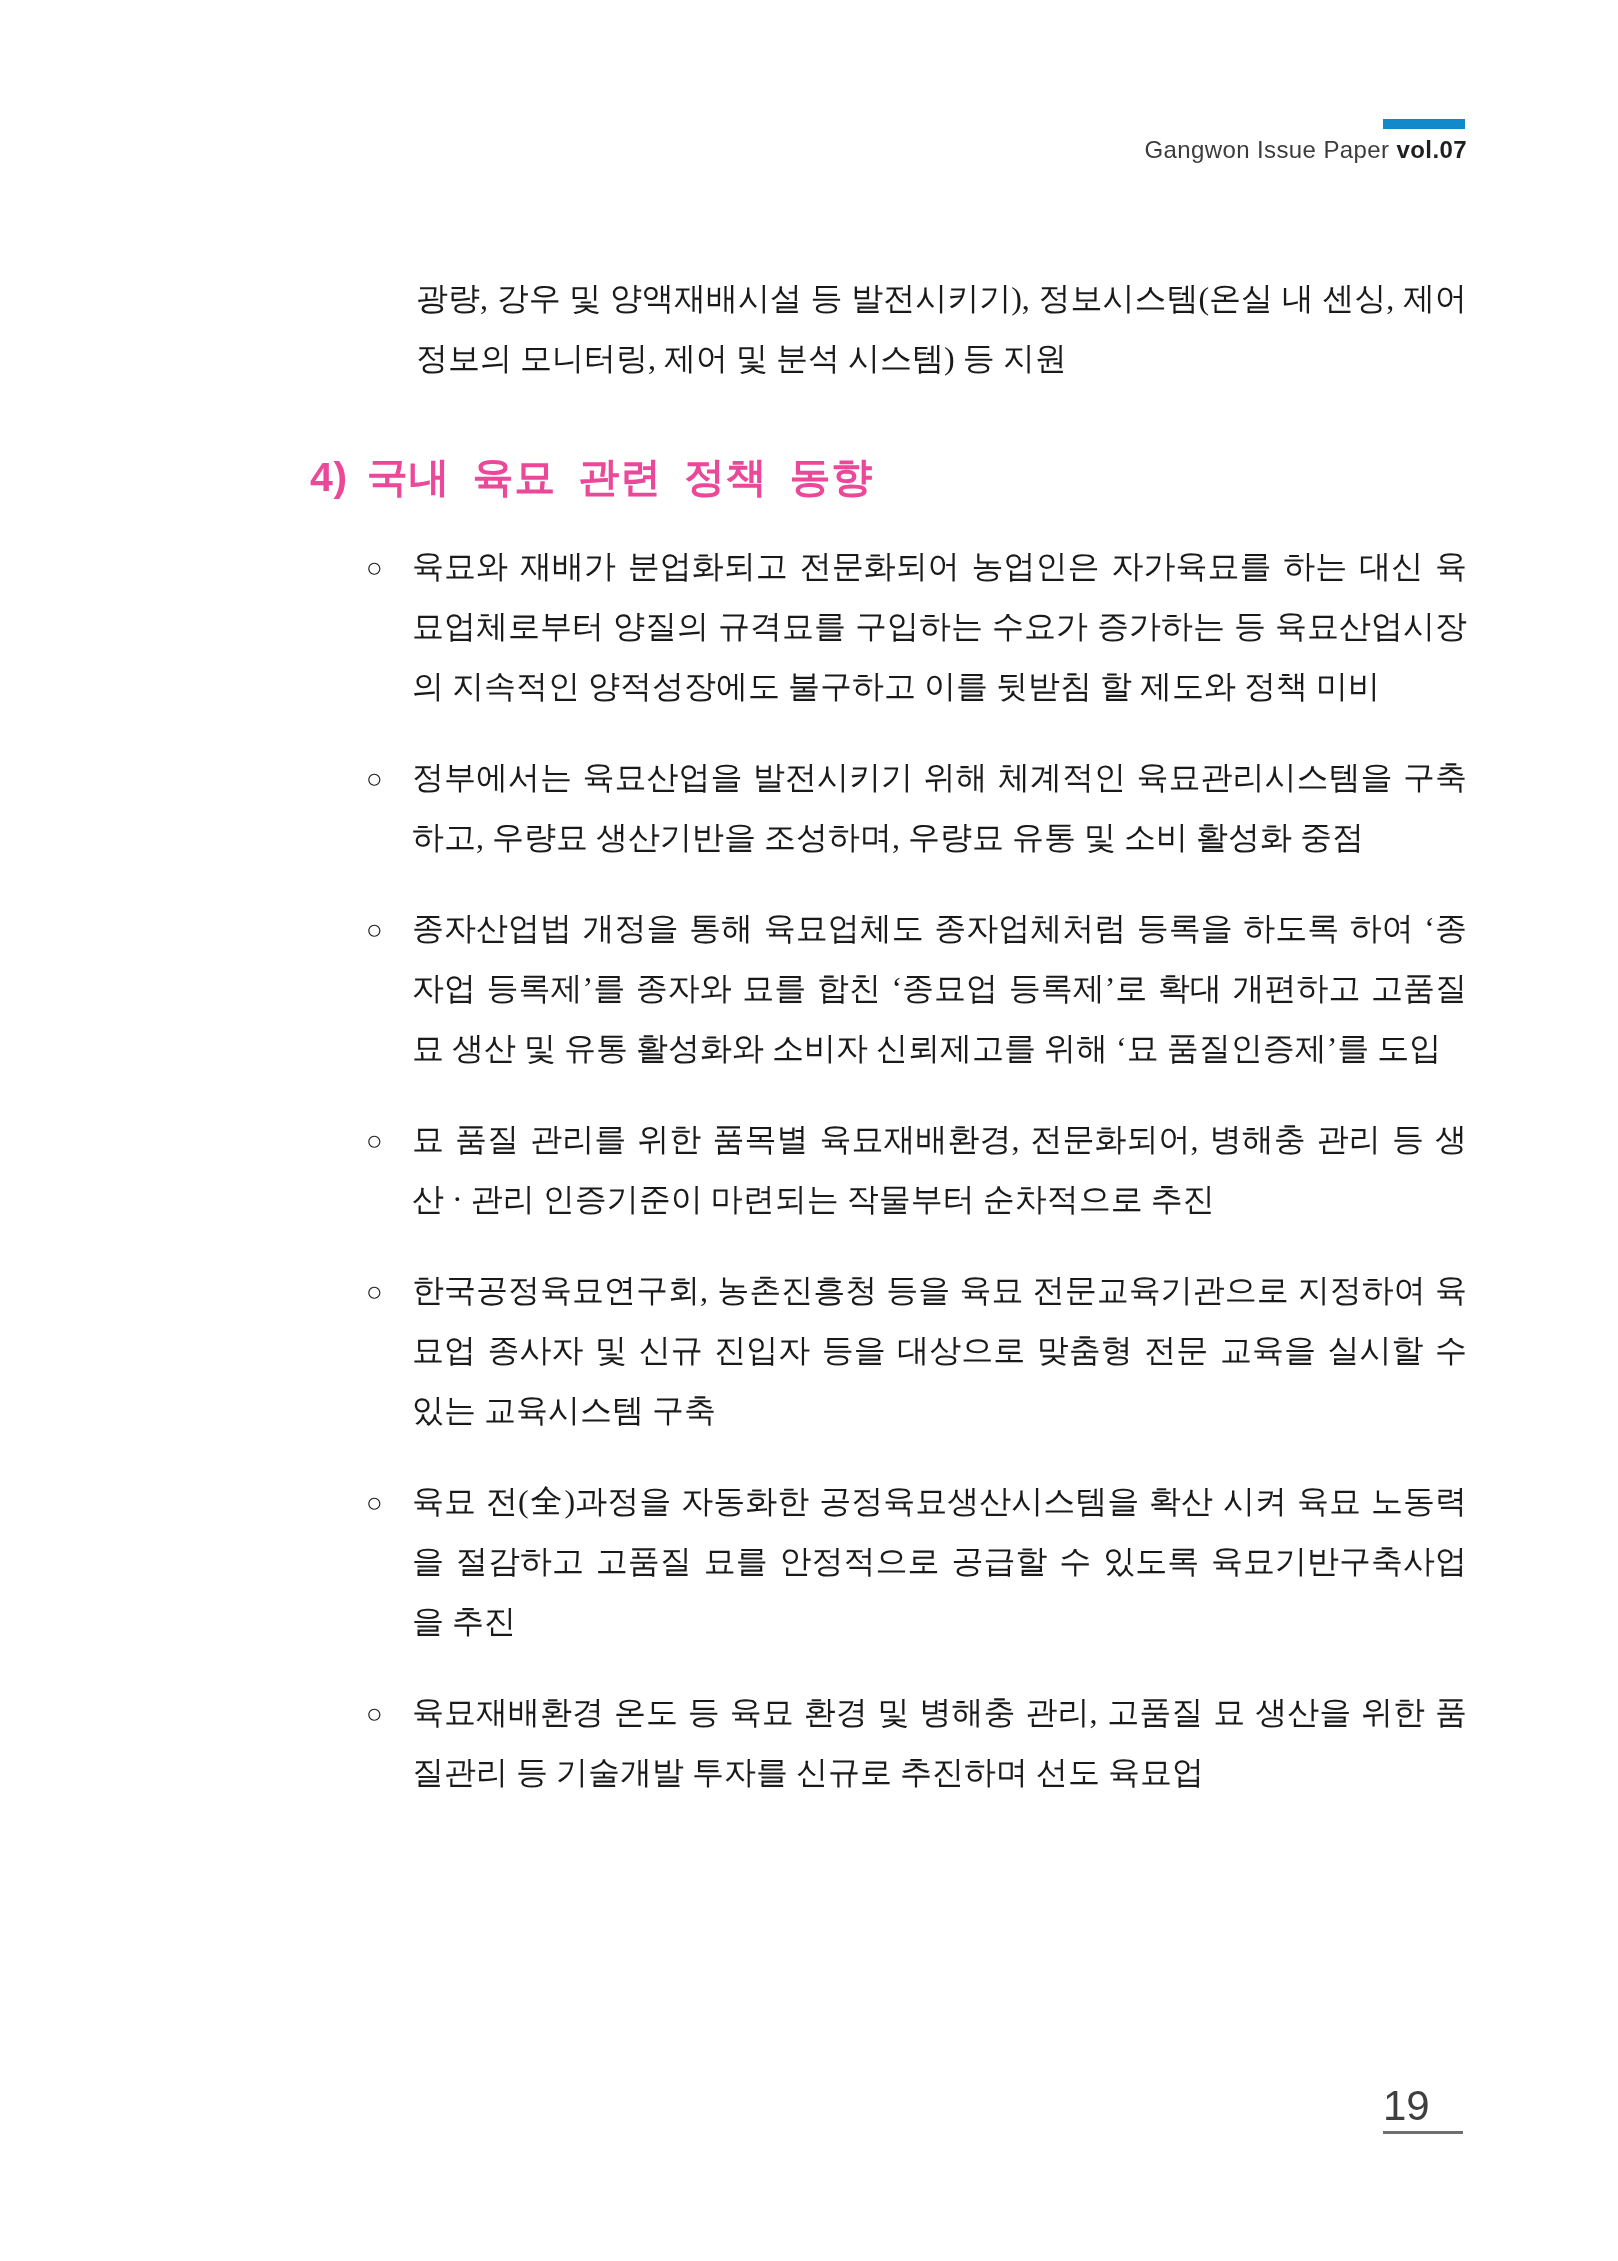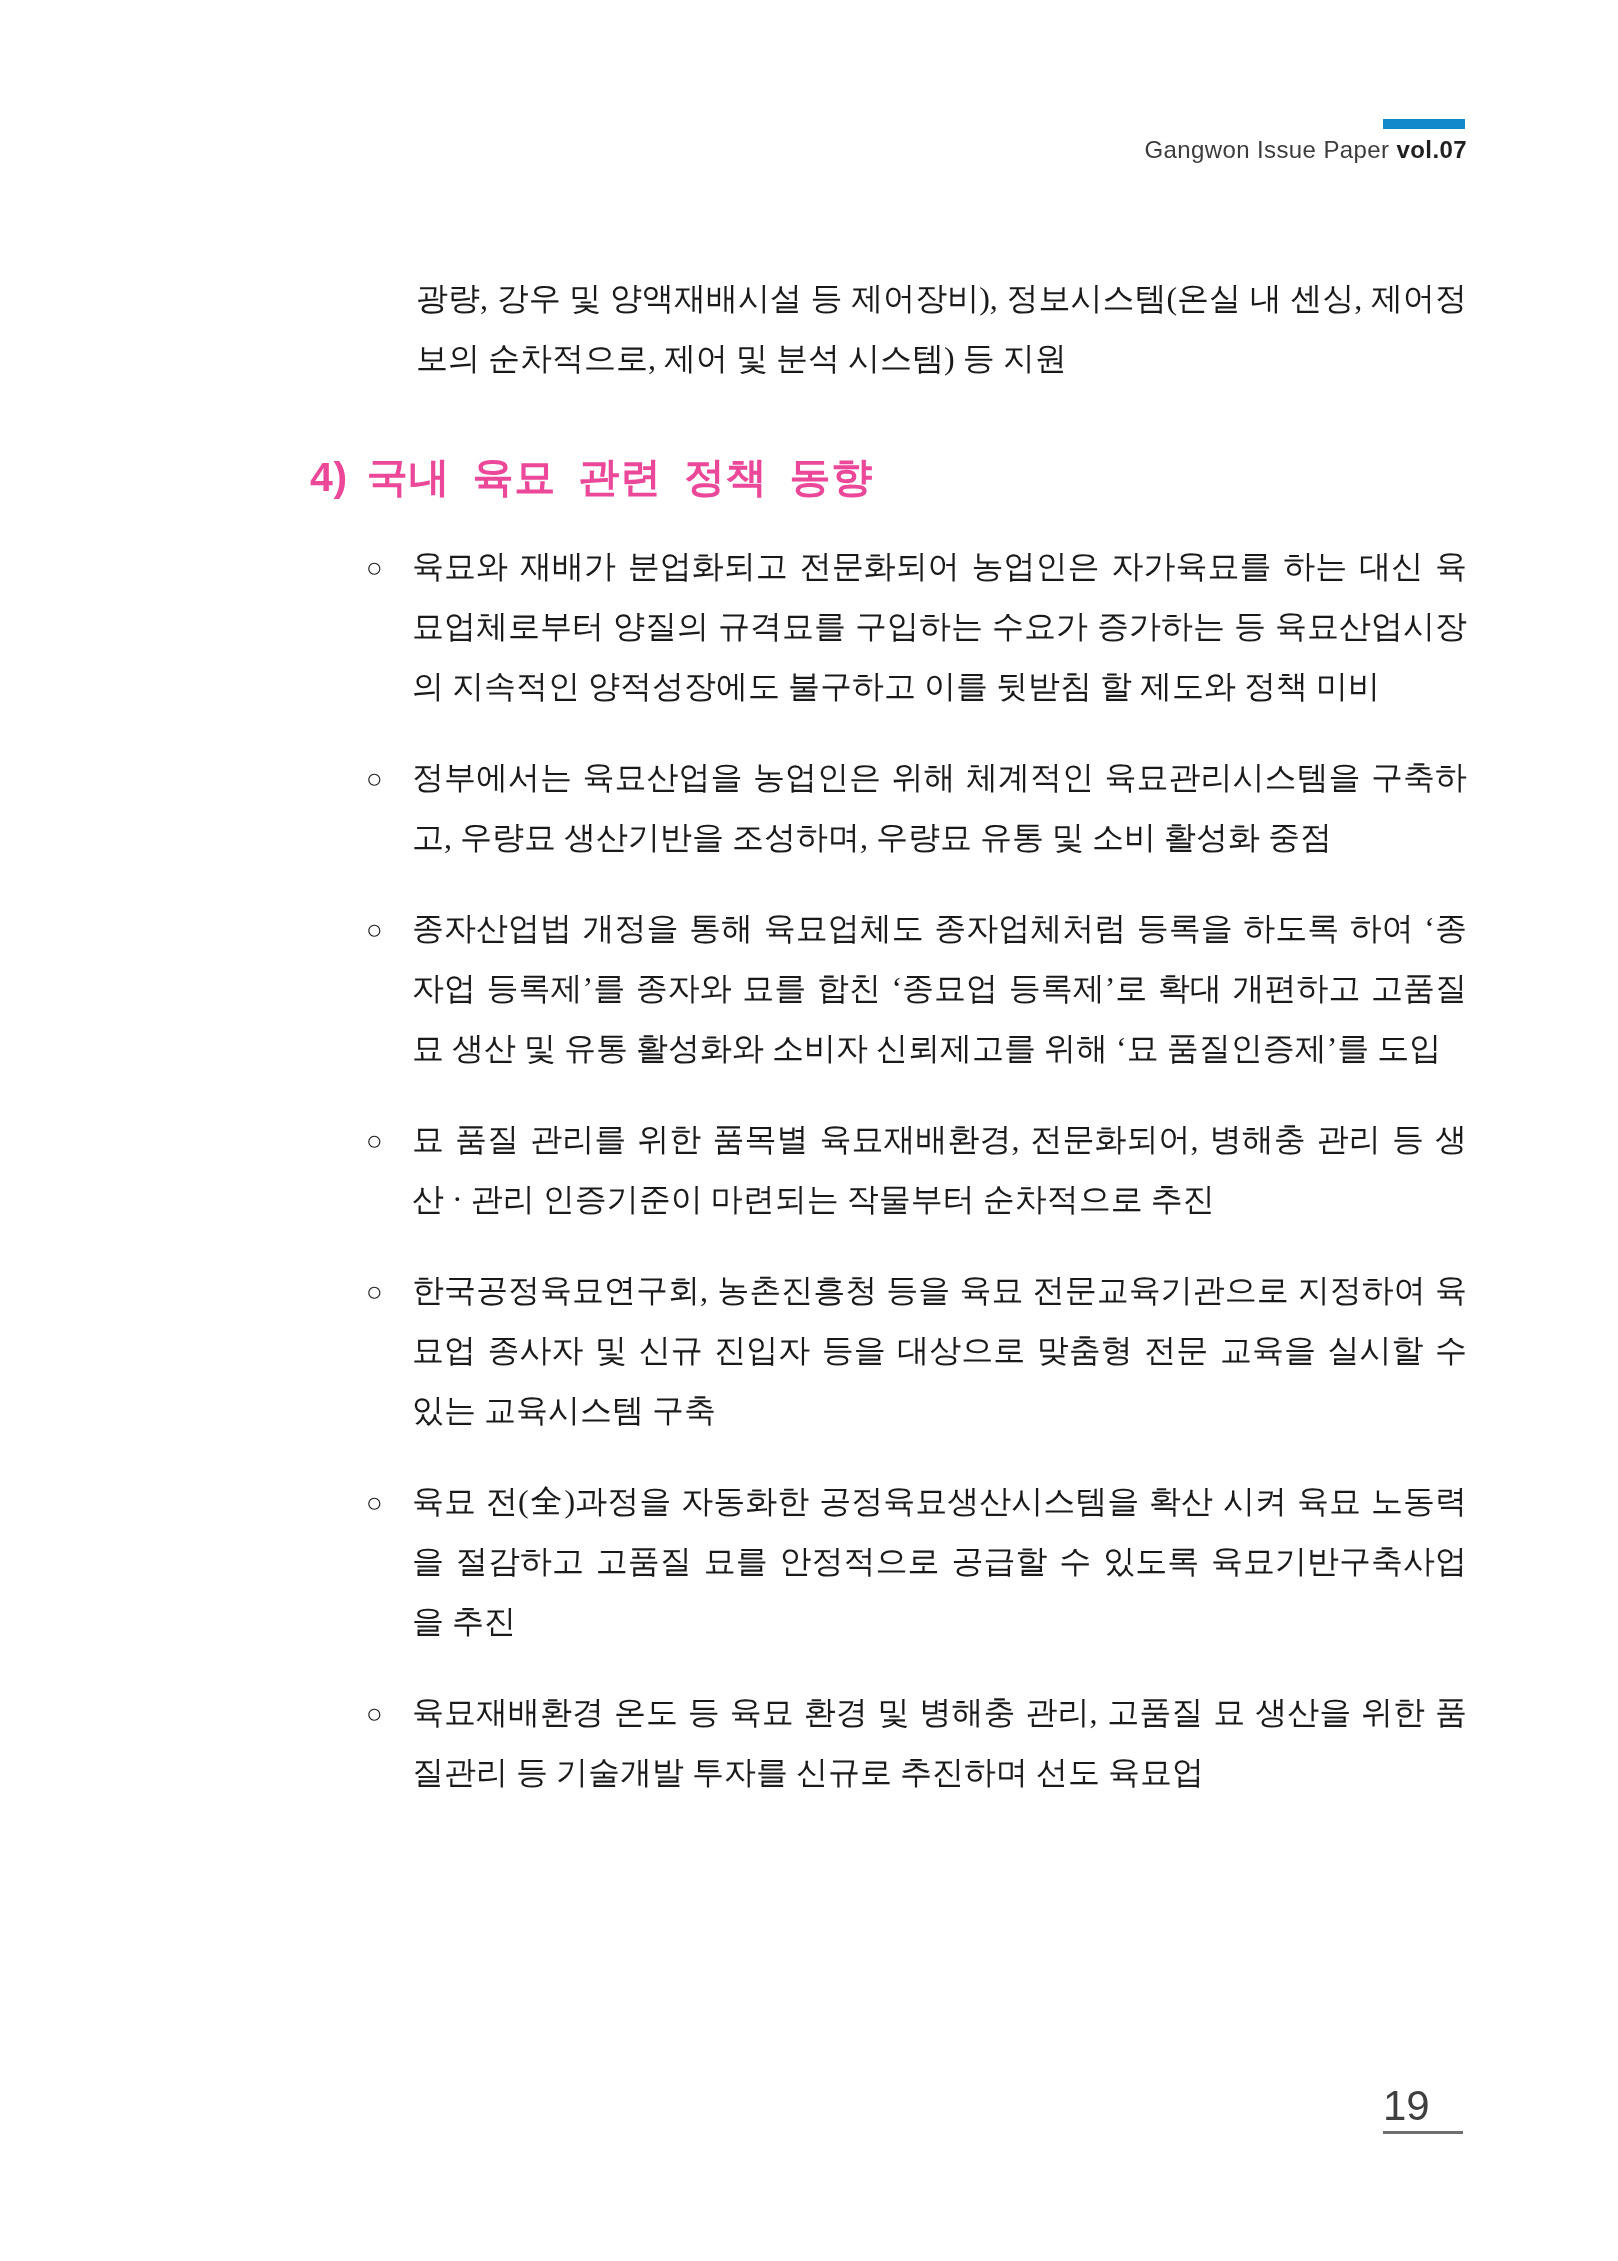--- a/index.html
+++ b/index.html
@@ -117,32 +117,32 @@
 
 <div class="page">
 
   <header>
     <div class="hdr-bar"></div>
     <div class="hdr-text"><span>Gangwon Issue Paper </span><span class="vol">vol.07</span></div>
   </header>
 
   <main>
 
-    <p class="intro">광량, 강우 및 양액재배시설 등 제어장비), 정보시스템(온실 내 센싱, 제어정보의 순차적으로, 제어 및 분석 시스템) 등 지원</p>
+    <p class="intro">광량, 강우 및 양액재배시설 등 발전시키기), 정보시스템(온실 내 센싱, 제어정보의 모니터링, 제어 및 분석 시스템) 등 지원</p>
 
     <h2 class="section-heading">
       <span class="sec-num">4)</span><span class="sec-title">국내 육묘 관련 정책 동향</span>
     </h2>
 
     <p class="bullet">
       <span class="marker">○</span><span>육묘와 재배가 분업화되고 전문화되어 농업인은 자가육묘를 하는 대신 육묘업체로부터 양질의 규격묘를 구입하는 수요가 증가하는 등 육묘산업시장의 지속적인 양적성장에도 불구하고 이를 뒷받침 할 제도와 정책 미비</span>
     </p>
 
     <p class="bullet">
-      <span class="marker">○</span><span>정부에서는 육묘산업을 농업인은 위해 체계적인 육묘관리시스템을 구축하고, 우량묘 생산기반을 조성하며, 우량묘 유통 및 소비 활성화 중점</span>
+      <span class="marker">○</span><span>정부에서는 육묘산업을 발전시키기 위해 체계적인 육묘관리시스템을 구축하고, 우량묘 생산기반을 조성하며, 우량묘 유통 및 소비 활성화 중점</span>
     </p>
 
     <p class="bullet">
       <span class="marker">○</span><span>종자산업법 개정을 통해 육묘업체도 종자업체처럼 등록을 하도록 하여 ‘종자업 등록제’를 종자와 묘를 합친 ‘종묘업 등록제’로 확대 개편하고 고품질 묘 생산 및 유통 활성화와 소비자 신뢰제고를 위해 ‘묘 품질인증제’를 도입</span>
     </p>
 
     <p class="bullet">
       <span class="marker">○</span><span>묘 품질 관리를 위한 품목별 육묘재배환경, 전문화되어, 병해충 관리 등 생산 · 관리 인증기준이 마련되는 작물부터 순차적으로 추진</span>
     </p>
 

